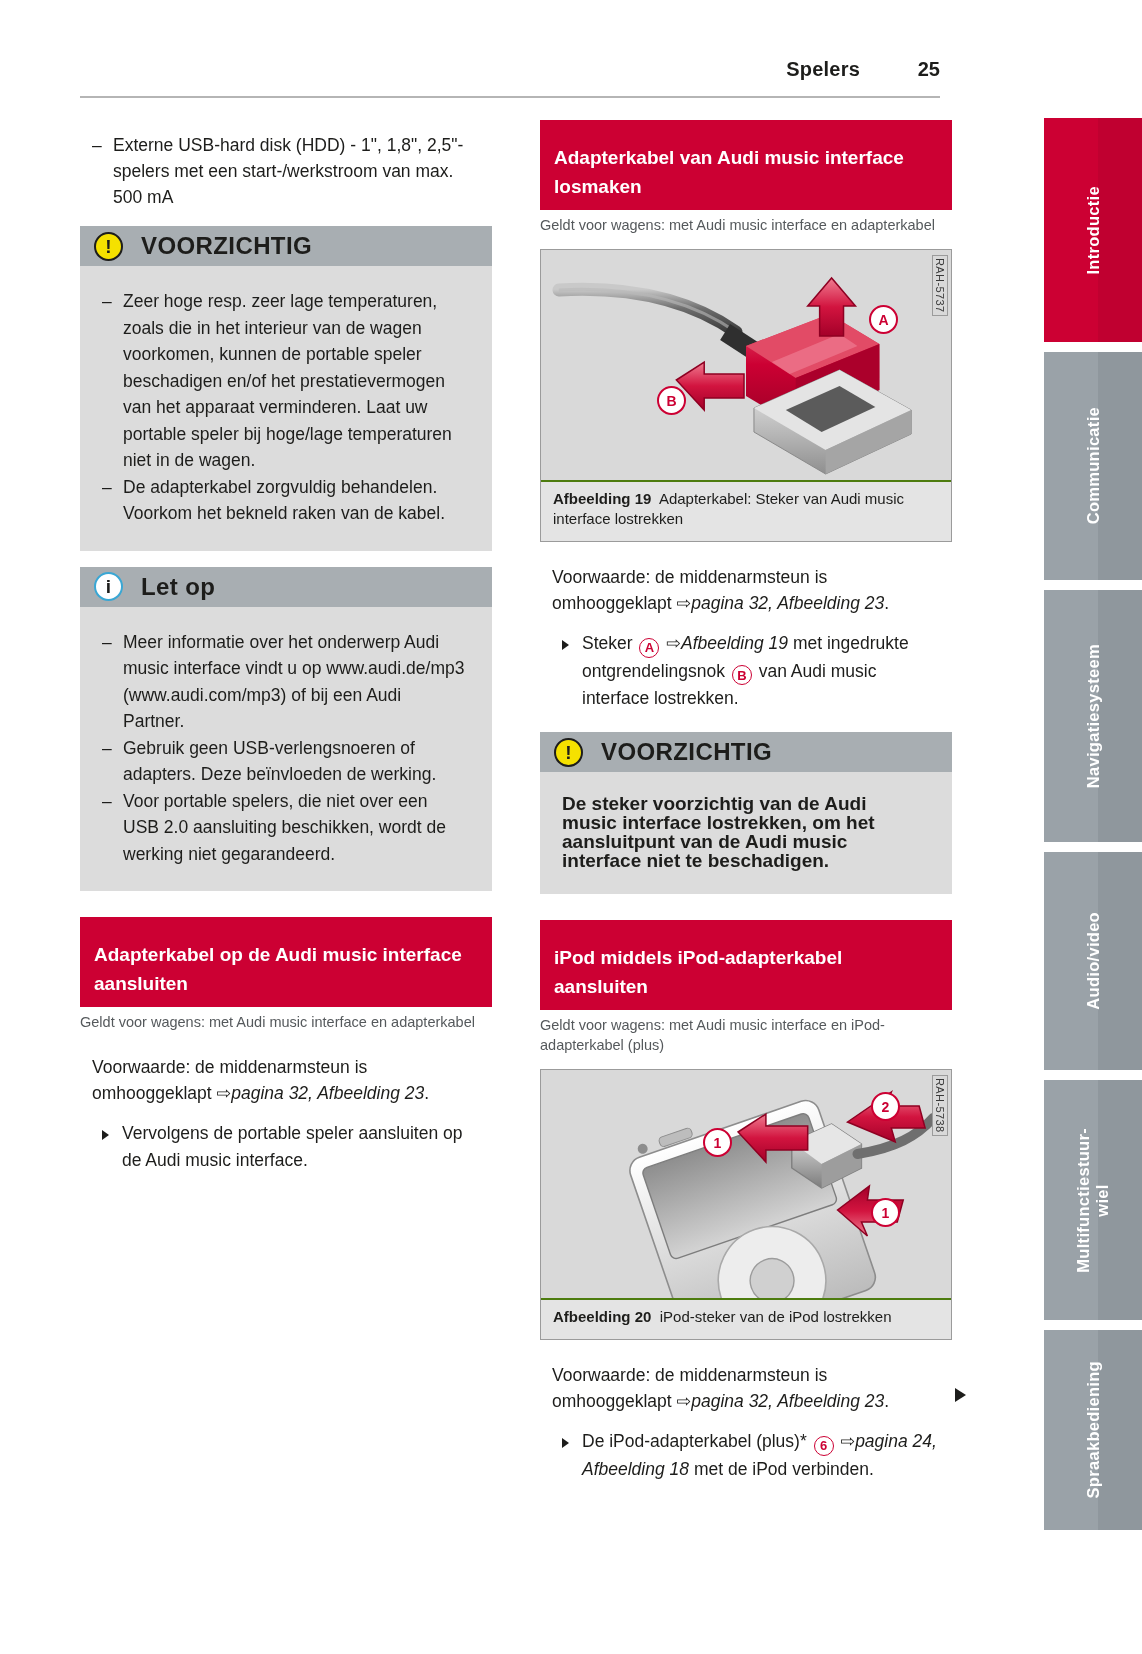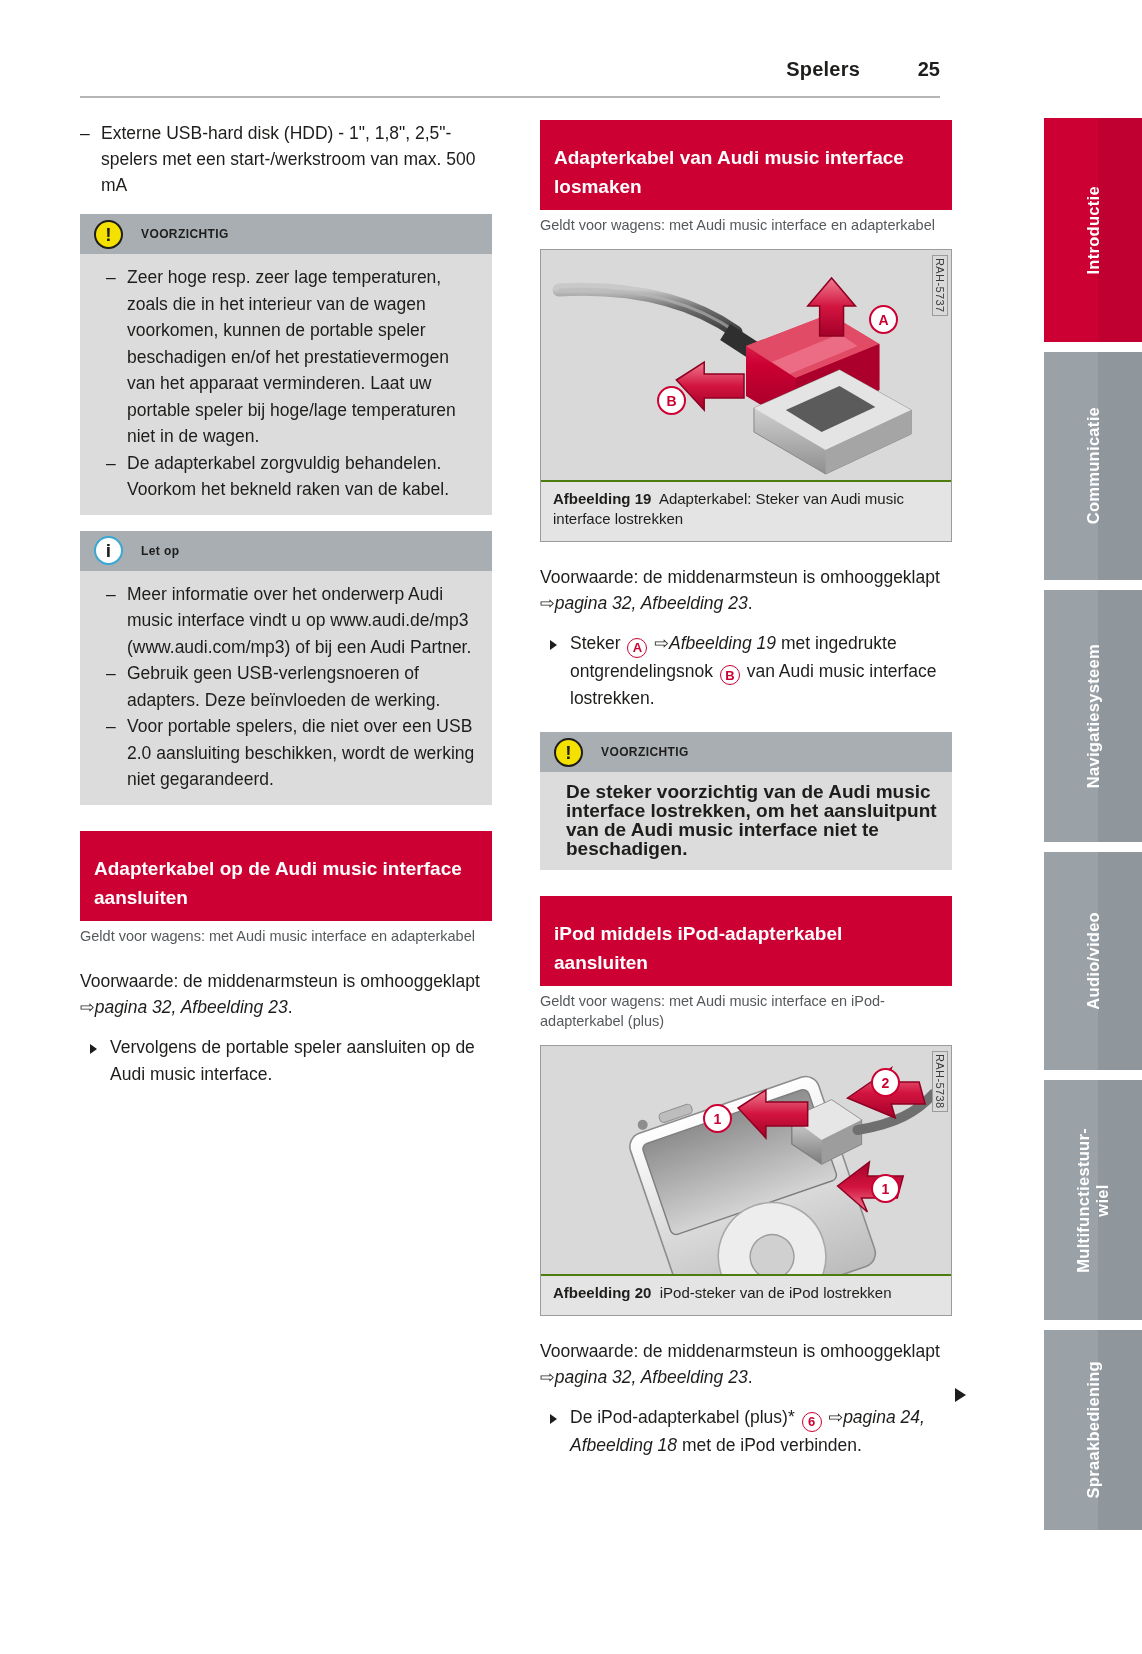--- a/index.html
+++ b/index.html
@@ -17,21 +17,21 @@
   .header{position:absolute;left:80px;top:58px;width:860px;height:46px;}
   .header-title{position:absolute;right:80px;top:0;font-size:20px;font-weight:bold;letter-spacing:.2px;}
   .header-pageno{position:absolute;right:0px;top:0;font-size:20px;font-weight:bold;}
   .header-rule{position:absolute;left:0;top:38px;width:860px;height:2px;background:#b5b5b5;}
 
   
   .col{position:absolute;width:412px;}
   .col-left{left:80px;top:120px;}
   .col-right{left:540px;top:120px;}
 
-  p,ul{margin:0;padding:0;}
+  p,ul{margin:12px;padding:0;}
   .body-text{font-size:17.5px;line-height:26px;}
   .it{font-style:italic;}
   .bold{font-weight:bold;}
 
   
   .dash-list{list-style:none;}
   .dash-list li{
     font-size:17.5px;line-height:26px;
     padding-left:21px;position:relative;
   }
@@ -52,23 +52,23 @@
     border-bottom:5px solid transparent;
   }
 
   
   .callout{margin-top:16px;background:#dcdcdc;}
   .callout-head{
     background:#a8aeb2;height:40px;display:flex;align-items:center;
     padding-left:14px;
   }
   .callout-head .title{
-    font-size:12px;font-weight:bold;letter-spacing:.4px;margin-left:18px;color:#1d1d1b;
-  }
-  .callout-body{padding:10px 14px 12px 26px;}
+    font-size:24px;font-weight:bold;letter-spacing:.4px;margin-left:18px;color:#1d1d1b;
+  }
+  .callout-body{padding:10px 14px 12px 10px;}
   .callout-body .dash-list li{line-height:26.5px;}
   .callout-body p{font-size:19px;line-height:19px;font-weight:bold;}
 
   .icon-warn{
     width:29px;height:29px;border-radius:50%;
     background:#f5e100;border:2.5px solid #1d1d1b;
     display:flex;align-items:center;justify-content:center;
     font-size:19px;font-weight:bold;line-height:1;color:#1d1d1b;
     box-sizing:border-box;
   }

